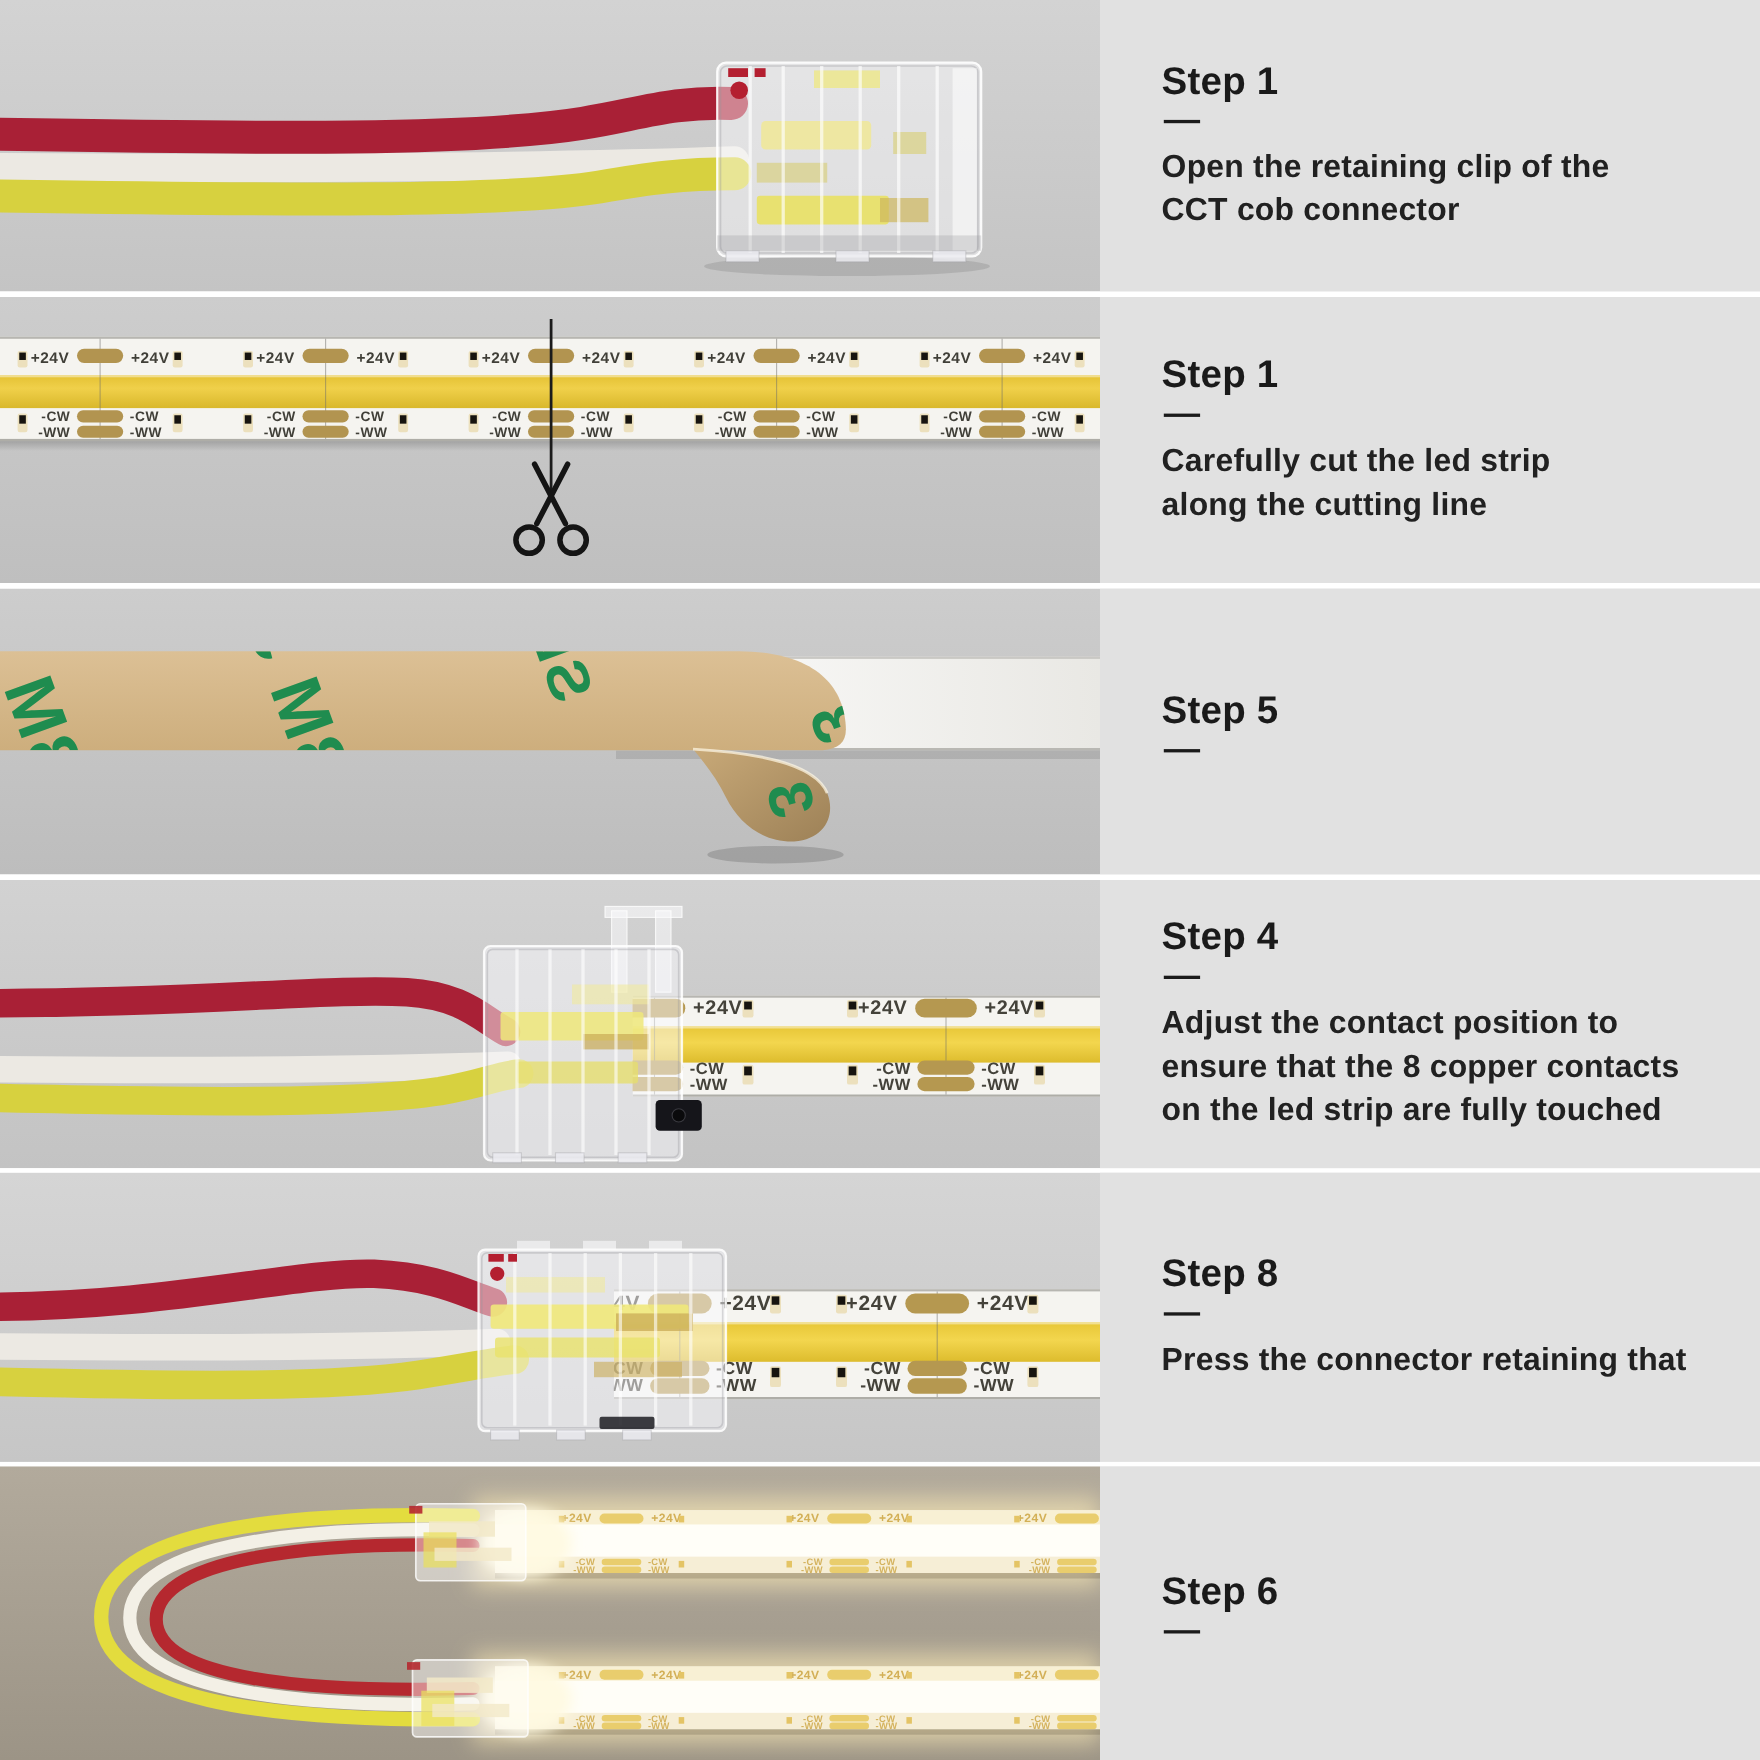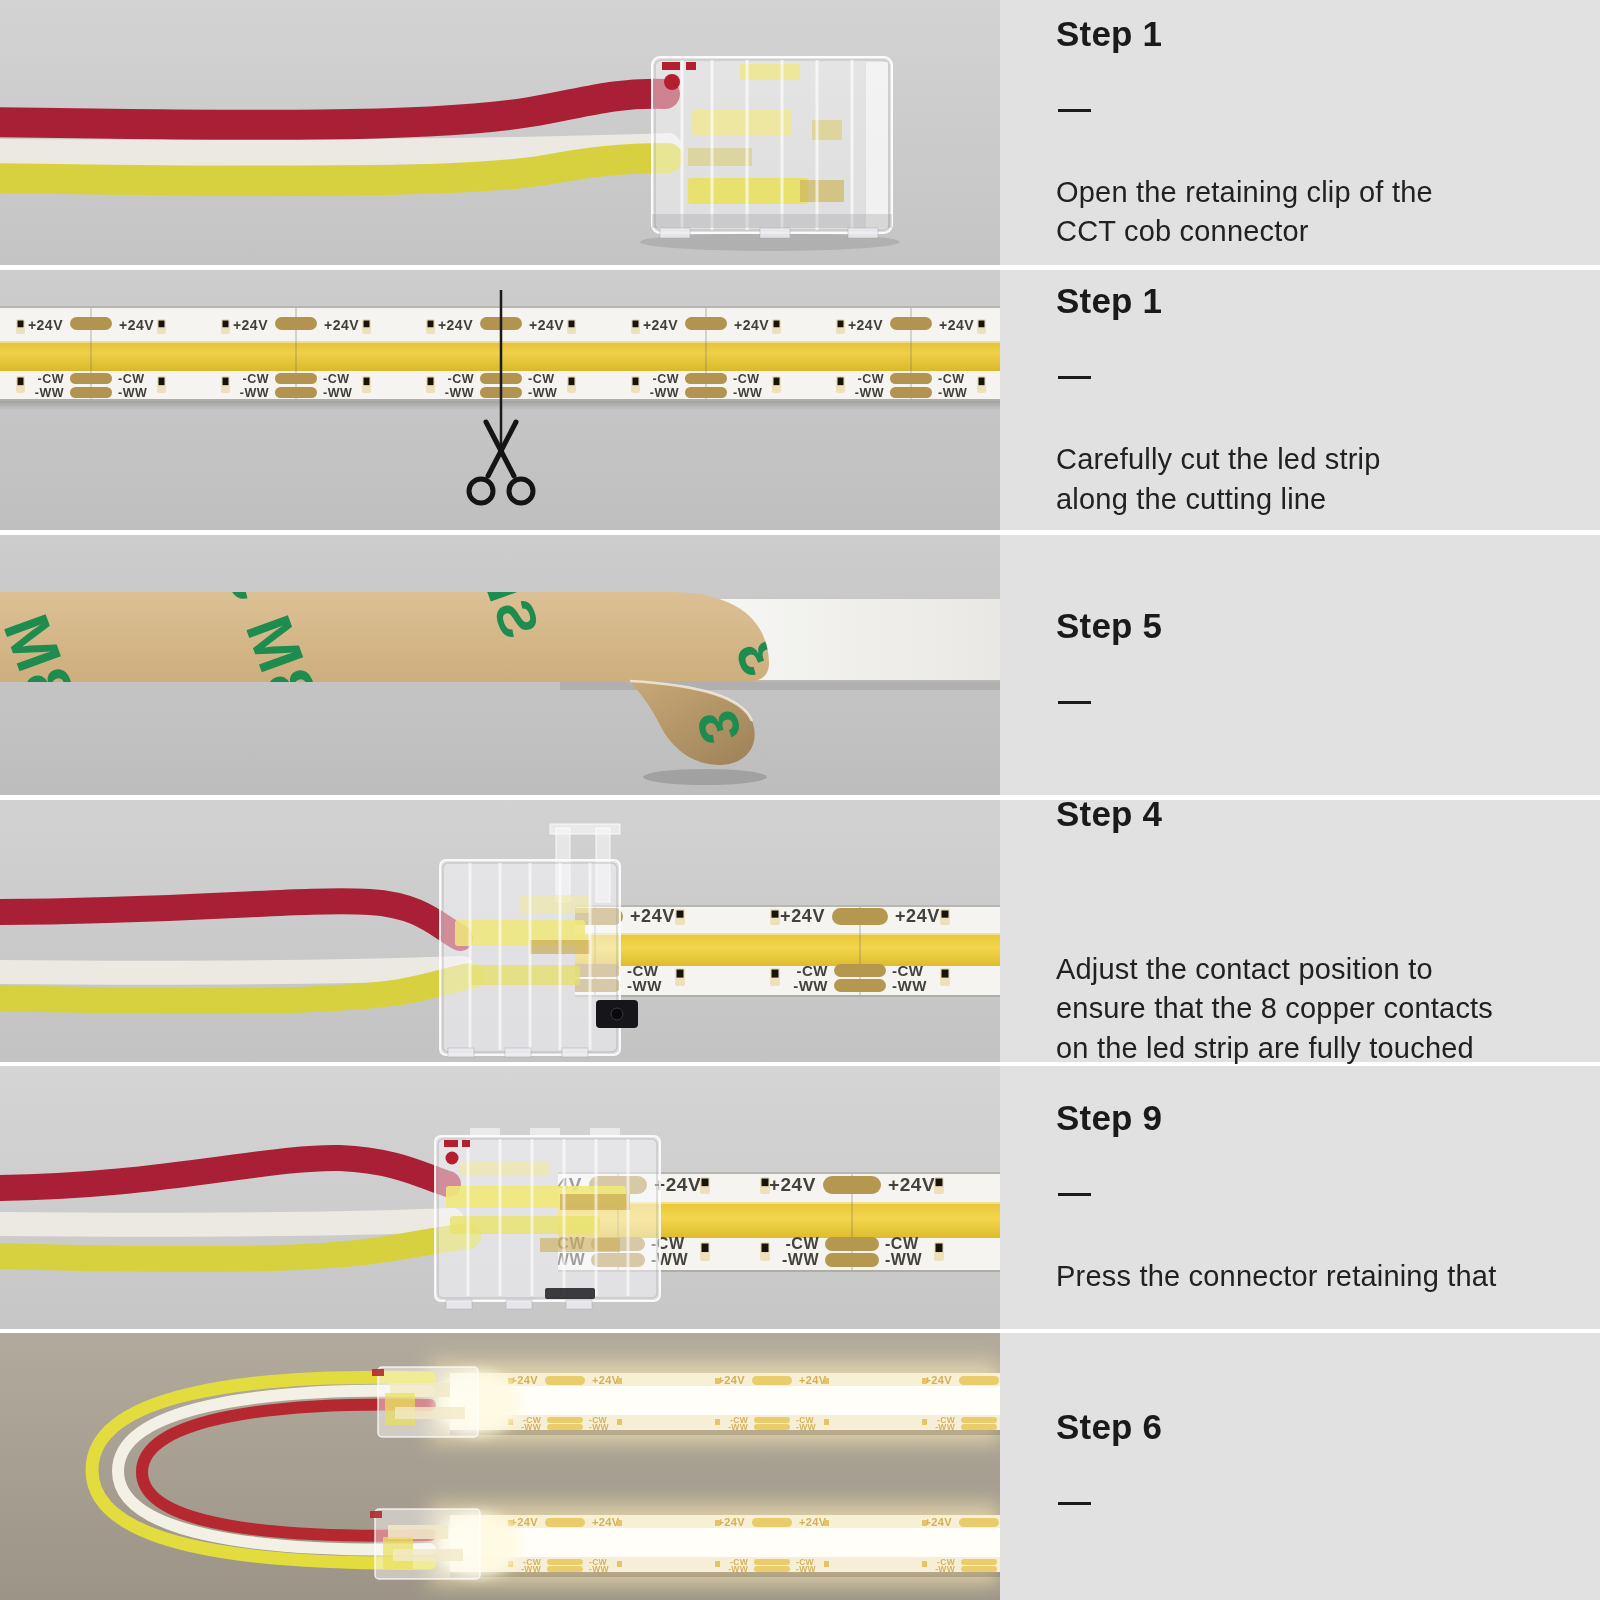--- a/index.html
+++ b/index.html
@@ -2,24 +2,24 @@
 <html><head>
 <meta charset="utf-8">
 <style>
   html,body{margin:0;padding:0;background:#ffffff;}
   .page{position:relative;width:1600px;height:1600px;background:#ffffff;
         font-family:"Liberation Sans",sans-serif;overflow:hidden;}
   .row{position:absolute;left:0;width:1600px;display:flex;}
   .figure{width:1000px;height:100%;position:relative;}
   .figure svg{display:block;width:100%;height:100%;}
   .textcol{width:600px;height:100%;background:#e1e1e1;display:flex;flex-direction:column;
-           justify-content:center;padding-left:56px;box-sizing:border-box;gap:40px;}
+           justify-content:center;padding-left:56px;box-sizing:border-box;}
   .step-title{font-size:35px;font-weight:700;color:#1a1a1a;margin:0;letter-spacing:.2px;}
   .dash{width:33px;height:3px;background:#1a1a1a;margin:15px 0 21px 2px;}
-  .step-desc{font-size:29px;color:#212121;line-height:1.36;margin:0;white-space:pre-line;letter-spacing:.2px;}
+  .step-desc{font-size:29px;color:#212121;line-height:1.36;margin:0;white-space:pre-line;letter-spacing:.2px;font-weight:bold;}
   
   text{font-family:"Liberation Sans",sans-serif;}
   .s2t{font-weight:700;font-size:14px;fill:#403f38;letter-spacing:.5px;}
   .s2b{font-weight:700;font-size:12.5px;fill:#403f38;letter-spacing:.5px;}
   .s4t{font-weight:700;font-size:18px;fill:#44423a;letter-spacing:.6px;}
   .s4b{font-weight:700;font-size:15px;fill:#44423a;letter-spacing:.5px;}
   .s5t{font-weight:700;font-size:19px;fill:#44423a;letter-spacing:.6px;}
   .s5b{font-weight:700;font-size:16px;fill:#44423a;letter-spacing:.5px;}
   .s6t{font-weight:700;font-size:11px;fill:#cfa94a;opacity:.9;letter-spacing:.4px;}
   .s6b{font-weight:700;font-size:8.5px;fill:#cfa94a;opacity:.85;letter-spacing:.3px;}
@@ -486,21 +486,21 @@
           <rect x="462" y="74" width="8" height="7" fill="#b41f30"></rect>
           <circle cx="452" cy="92" r="6.5" fill="#b41f30"></circle>
           <rect x="545" y="222" width="50" height="11" rx="2" fill="#1c1c22" opacity="0.85"></rect>
           <rect x="446" y="234" width="26" height="9" fill="rgba(235,235,240,0.85)" stroke="rgba(160,160,165,0.4)"></rect>
           <rect x="506" y="234" width="26" height="9" fill="rgba(235,235,240,0.85)" stroke="rgba(160,160,165,0.4)"></rect>
           <rect x="566" y="234" width="26" height="9" fill="rgba(235,235,240,0.85)" stroke="rgba(160,160,165,0.4)"></rect>
         </g>
       </svg>
     </div>
     <div class="textcol">
-      <h2 class="step-title">Step 9</h2>
+      <h2 class="step-title">Step 8</h2>
       <div class="dash"></div>
       <p class="step-desc">Press the connector retaining that</p>
     </div>
   </div>
 
   <div class="row" style="top:1333px;height:267px;">
     <div class="figure">
       <svg viewBox="0 0 1000 267" preserveAspectRatio="none">
         <defs>
           <linearGradient id="bg6" x1="0" y1="0" x2="0" y2="1">

